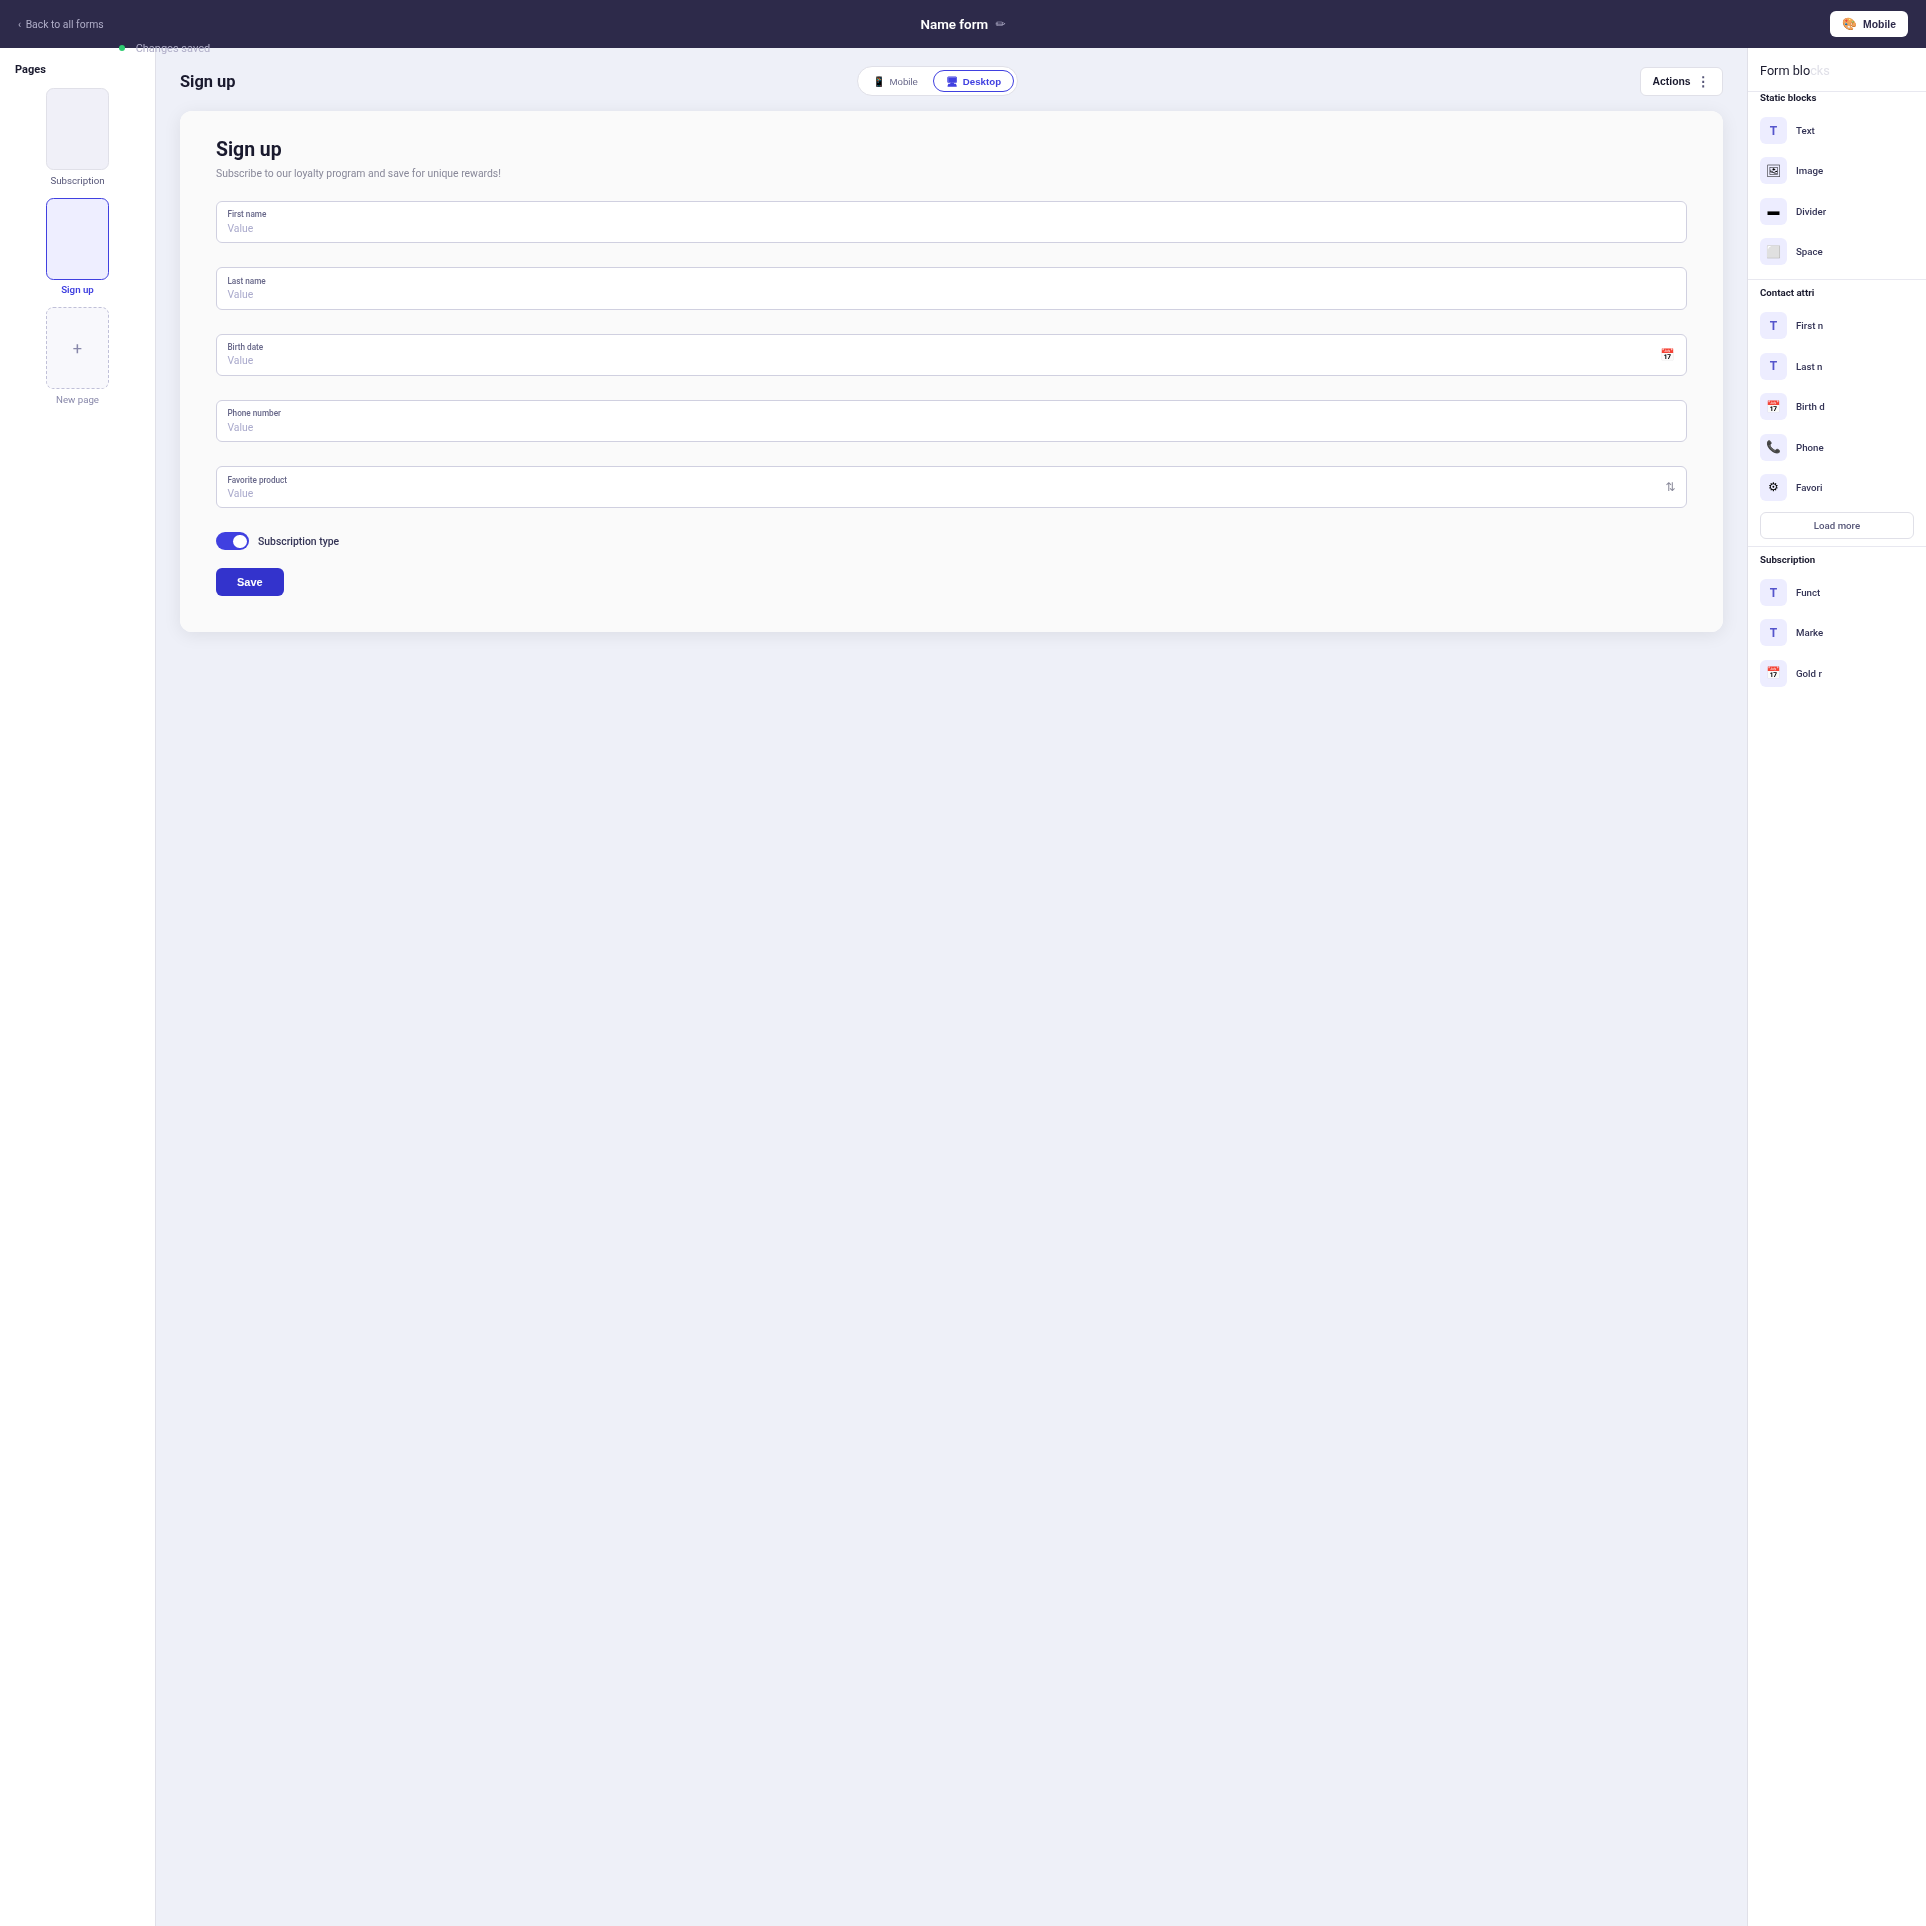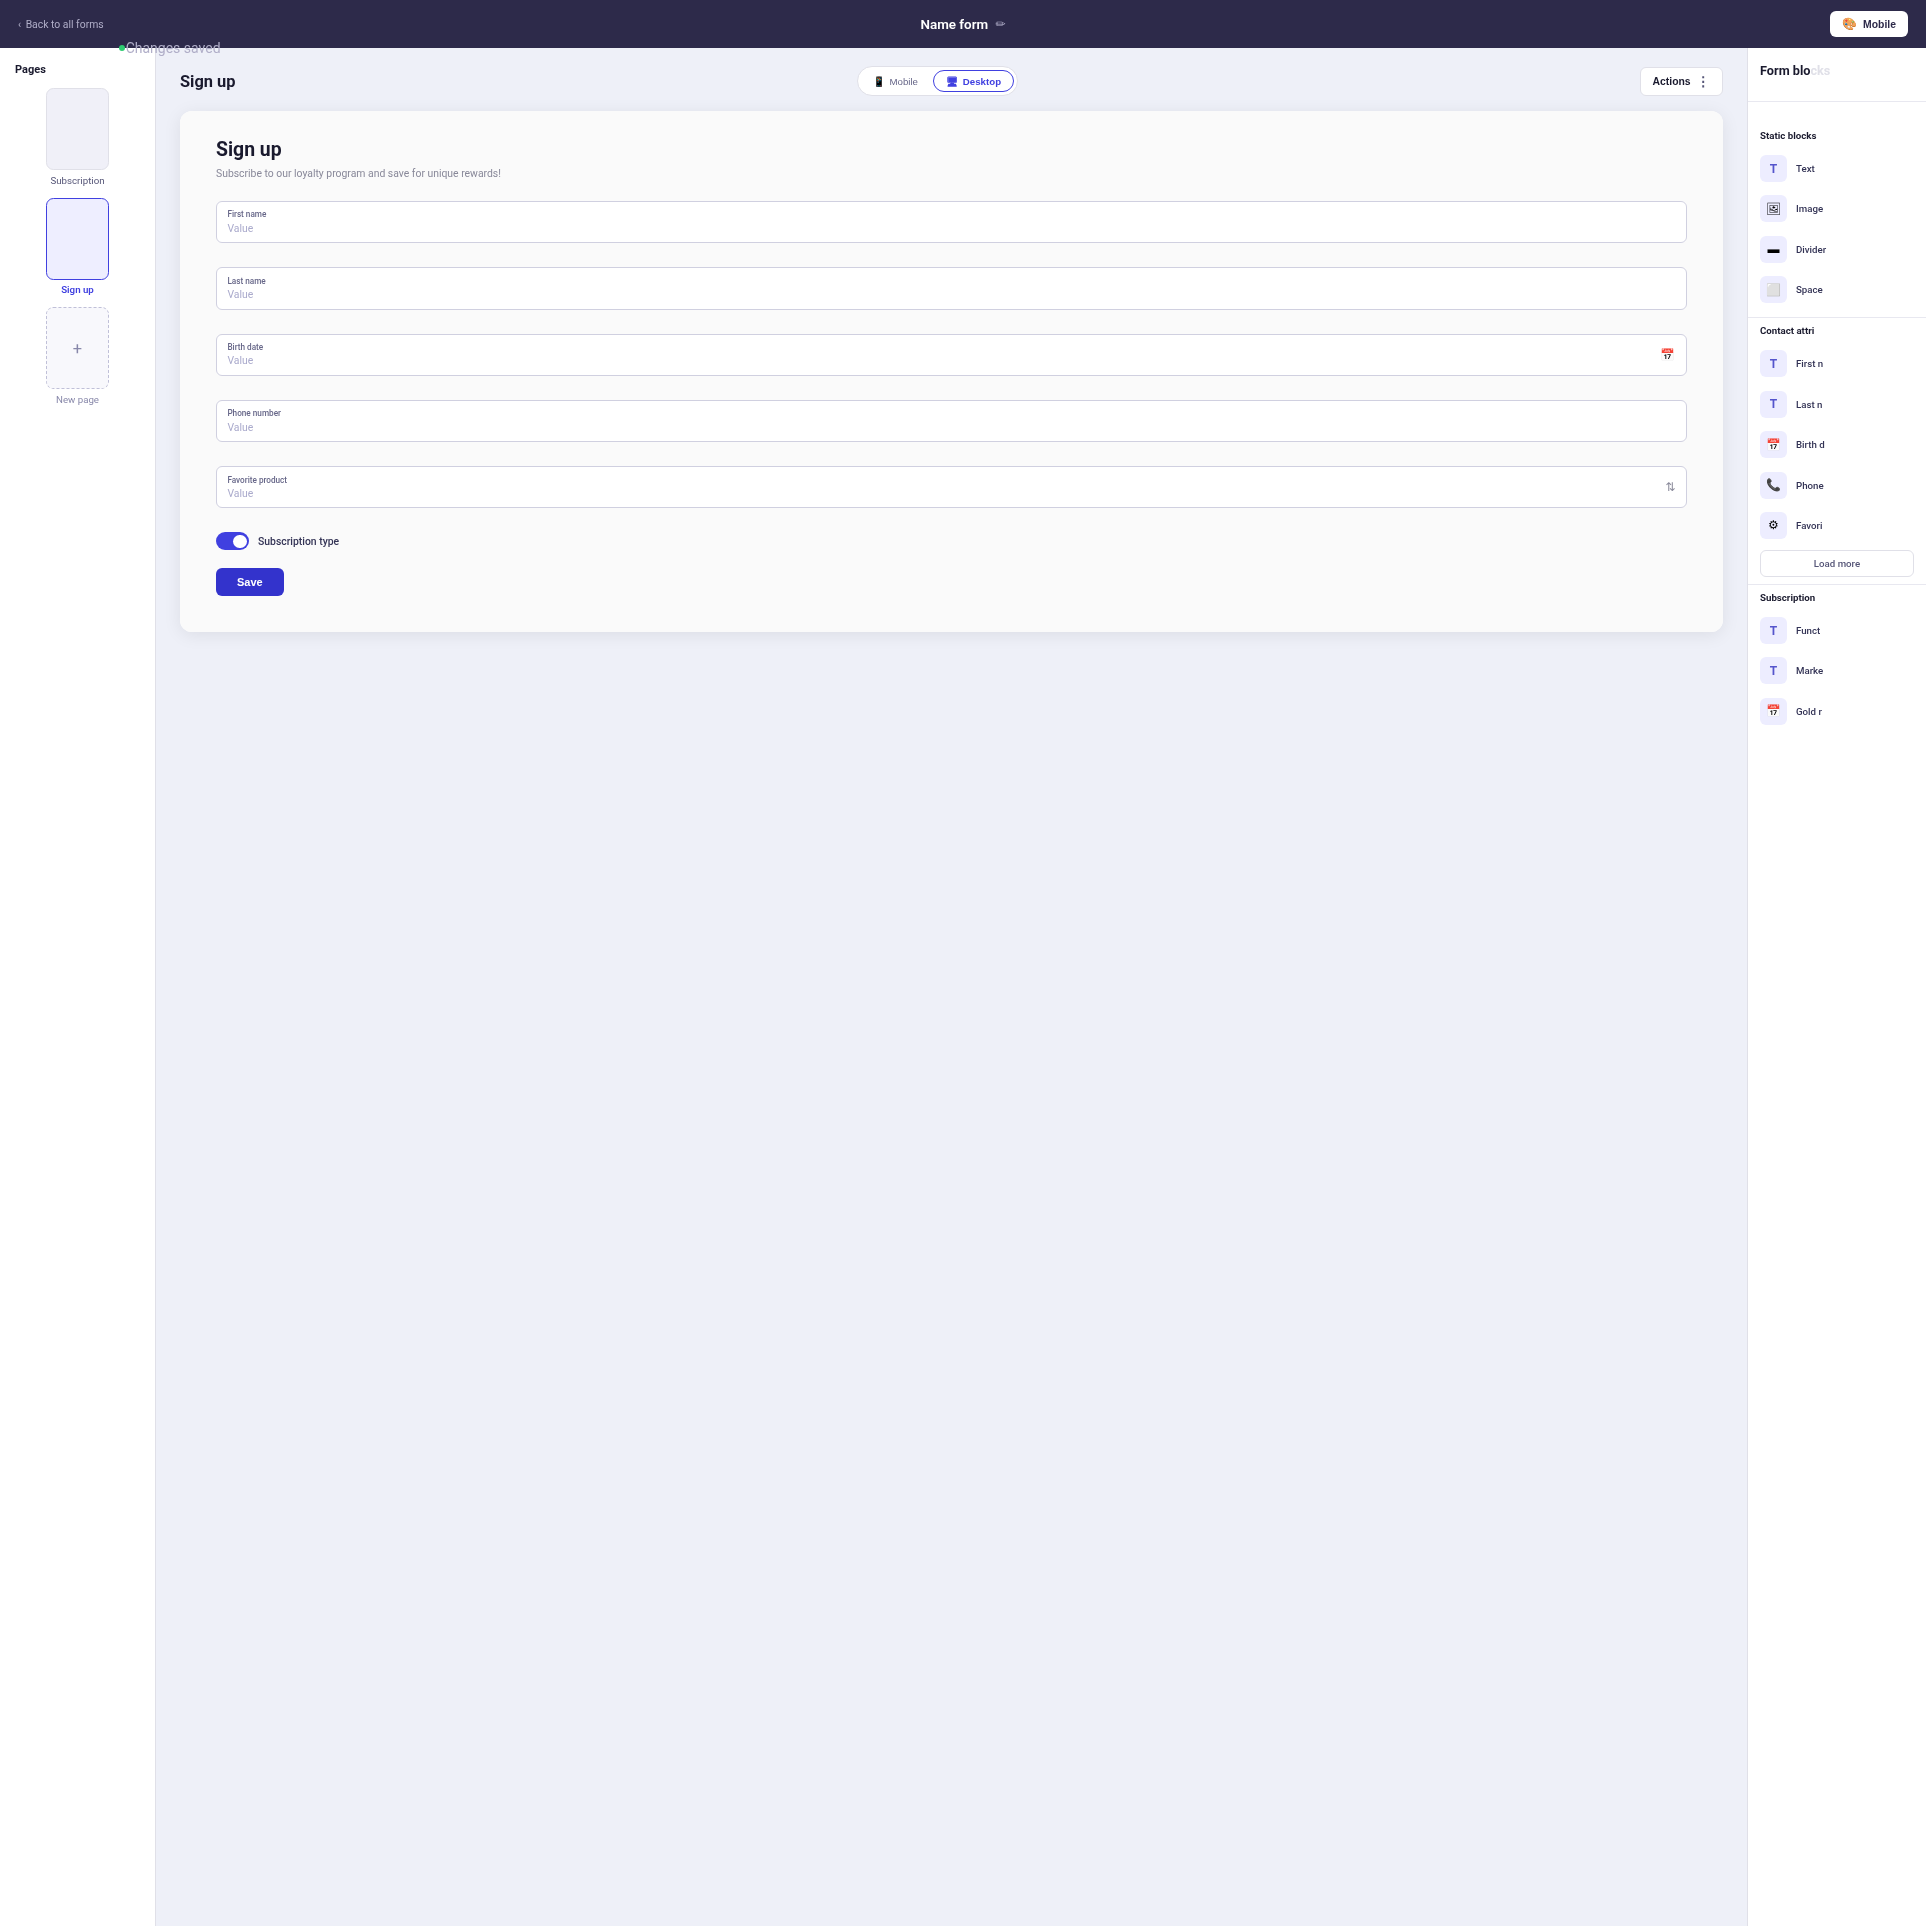--- a/index.html
+++ b/index.html
@@ -35,23 +35,23 @@
       cursor: pointer;
       white-space: nowrap;
     }
     .back-chevron {
       font-size: 10.4px;
       color: #b0aec8;
     }
     .changes-saved {
       display: flex;
       align-items: center;
-      gap: 1px;
+      gap: 11px;
       color: #b0aec8;
-      font-size: 14px;
+      font-size: 11px;
       white-space: nowrap;
       margin-top: 48px;
     }
     .dot-green {
       width: 6px;
       height: 6px;
       border-radius: 50%;
       background: #2ecc71;
       display: inline-block;
     }
@@ -365,26 +365,26 @@
       flex-shrink: 0;
       overflow-y: auto;
     }
     .blocks-section-title {
       font-size: 9.7px;
       font-weight: 700;
       color: #1a1a2e;
       padding: 0 12px 7.4px;
     }
     .blocks-header {
-      padding: 0 12px 23px;
+      padding: 0 12px 13px;
       font-size: 12.7px;
-      font-weight: 700;
+      font-weight: 400;
       color: #1a1a2e;
       border-bottom: 0.7px solid #e8e8f0;
-      margin-bottom: 28px;
+      margin-bottom: 0;
     }
     .block-item {
       display: flex;
       align-items: center;
       gap: 9px;
       padding: 6.7px 12px;
       cursor: pointer;
     }
     .block-icon {
       width: 27px;

